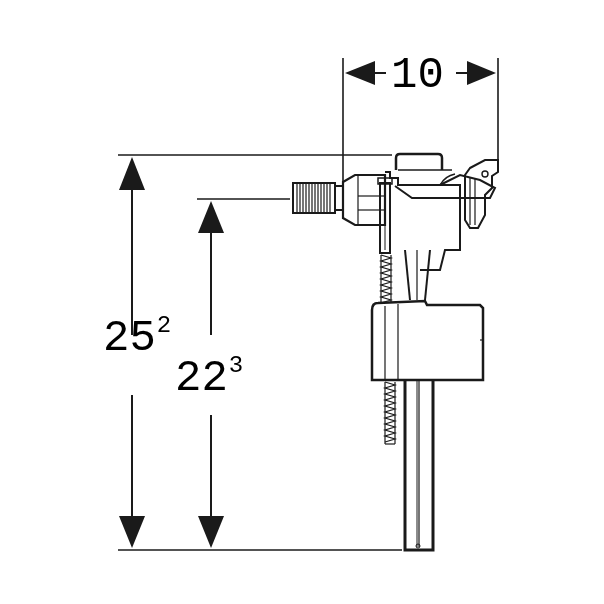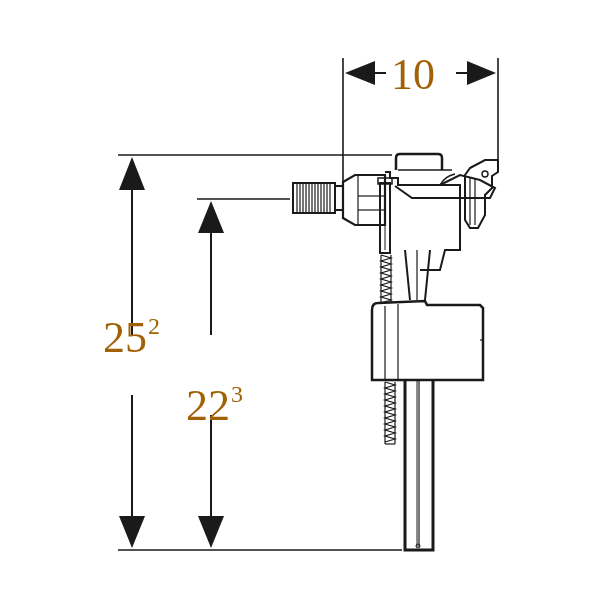--- a/index.html
+++ b/index.html
@@ -1,18 +1,18 @@
 <!DOCTYPE html>
 <html><head>
   <meta charset="utf-8">
   <style>
     html, body { margin: 0; padding: 0; background: #ffffff; }
     body { width: 604px; height: 604px; position: relative; overflow: hidden; font-family: "Liberation Sans", sans-serif; }
     #canvas { position: absolute; left: 0; top: 0; width: 604px; height: 604px; }
-    .dim-label { position: absolute; color: #a16207; font-family: Liberation Serif, serif; line-height: 1; white-space: nowrap; }
+    .dim-label { position: absolute; color: #000000; font-family: Liberation Mono, monospace; line-height: 1; white-space: nowrap; }
     .dim-label .main { font-size: 44px; }
     .dim-label sup { font-size: 24px; vertical-align: top; position: relative; top: -2px; margin-left: 1px; }
   </style>
 </head>
 <body>
 
 <svg id="canvas" viewBox="0 0 604 604" xmlns="http://www.w3.org/2000/svg">
   <g stroke="#1a1a1a" fill="none" stroke-width="2">
 
     <g>
@@ -119,15 +119,15 @@
 </svg>
 
 <div class="dim-label" style="left:391px; top:53px;">
   <span class="main">10</span>
 </div>
 
 <div class="dim-label" style="left:103px; top:316px;">
   <span class="main">25</span><sup>2</sup>
 </div>
 
-<div class="dim-label" style="left:186px; top:356px;margin-top:28px;">
+<div class="dim-label" style="left:175px; top:356px;">
   <span class="main">22</span><sup>3</sup>
 </div>
 
 </body></html>

